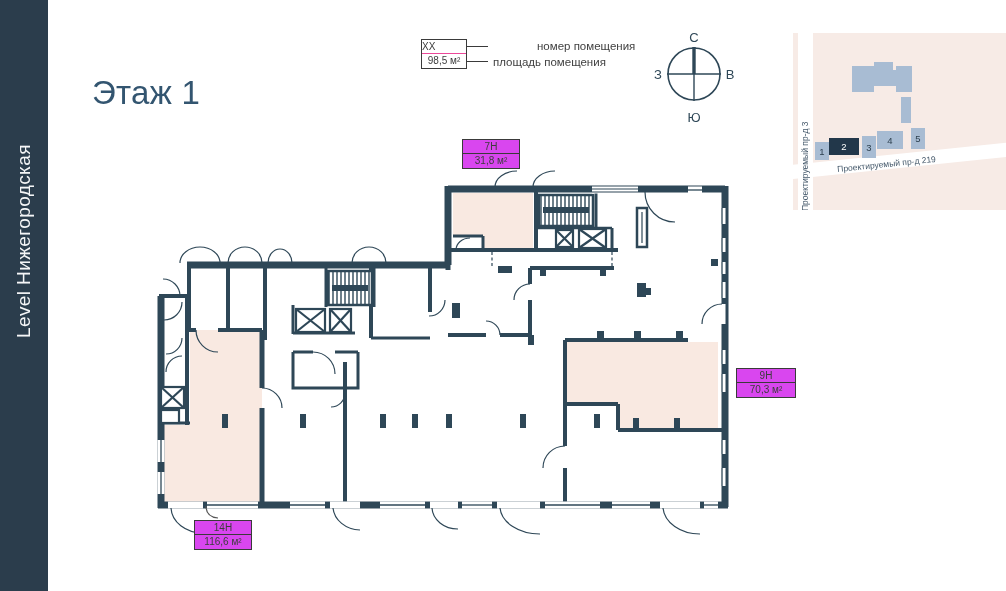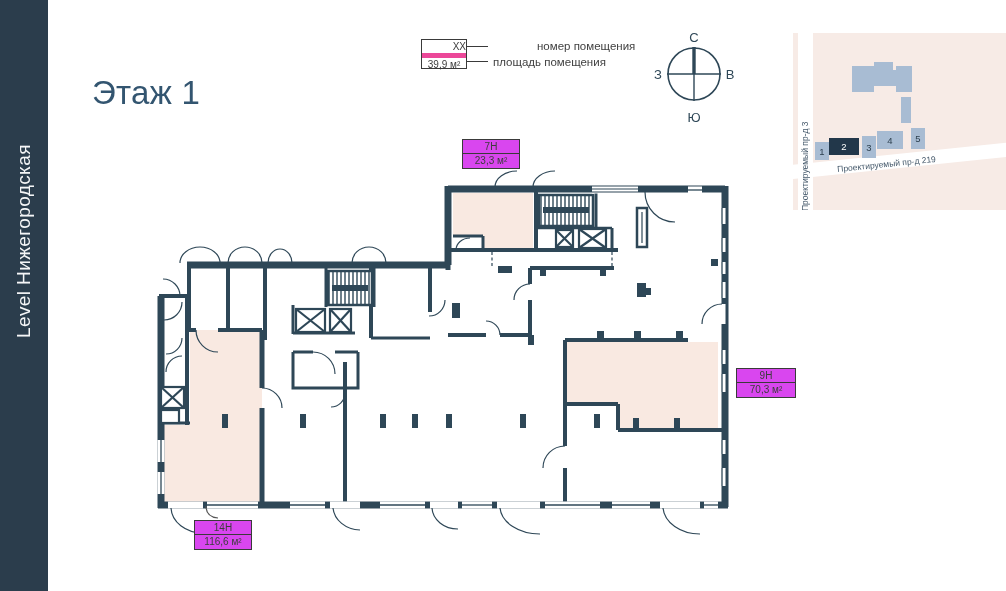--- a/index.html
+++ b/index.html
@@ -8,21 +8,21 @@
   
   #sidebar{position:absolute;left:0;top:0;width:48px;height:591px;background:#2b3d4c;}
   #sidebar .brand{position:absolute;left:13px;top:338px;transform-origin:0 0;transform:rotate(-90deg);
         color:#f5f6f7;font-size:19px;letter-spacing:.4px;white-space:nowrap;}
   
   .title{position:absolute;left:92px;color:#335570;font-size:33px;font-weight:500;letter-spacing:.3px;}
   #title1{top:32px;} #title2{top:74px;}
   #subtitle{position:absolute;left:92px;top:122px;color:#335570;font-size:15.5px;}
   
   #legend-box{position:absolute;left:421px;top:39px;width:46px;height:30px;border:1.5px solid #3a3a3a;background:#fff;box-sizing:border-box;}
-  #legend-box .r1{height:13px;border-bottom:5px solid #ec4899;text-align:right;font-size:10px;color:#3c3c3c;line-height:13px;}
+  #legend-box .r1{height:13px;border-bottom:1px solid #ec4899;text-align:left;font-size:10px;color:#3c3c3c;line-height:13px;}
   #legend-box .r2{height:14px;text-align:center;font-size:10px;color:#3c3c3c;line-height:14px;}
   .legend-line{position:absolute;height:0;border-top:1.4px solid #3a3a3a;width:21px;left:467px;}
   #legend-num-label{position:absolute;left:493px;top:40px;font-size:11.5px;color:#3f3f3f;padding-left:44px;}
   #legend-area-label{position:absolute;left:493px;top:56px;font-size:11.5px;color:#3f3f3f;}
   
   .room-label{position:absolute;border:1.4px solid #3a3a3a;background:#d946ef;box-sizing:border-box;cursor:pointer;}
   .room-label .n{display:block;border-bottom:1px solid #3a3a3a;text-align:center;font-size:10px;color:#3c3c3c;line-height:13px;height:13px;}
   .room-label .a{display:block;text-align:center;font-size:10px;color:#3c3c3c;line-height:14px;height:14px;}
   #label-7n{left:462px;top:139px;width:58px;}
   #label-9n{left:736px;top:368px;width:60px;}
@@ -306,30 +306,30 @@
   </svg>
 
   <div id="sidebar">
     <span class="brand">Level Нижегородская</span>
   </div>
 
   <div class="title" id="title2">Этаж 1</div>
 
   <div id="legend-box">
     <div class="r1">XX</div>
-    <div class="r2">39,9 м²</div>
+    <div class="r2">98,5 м²</div>
   </div>
   <div class="legend-line" style="top:46px;"></div>
   <div class="legend-line" style="top:61px;"></div>
   <div id="legend-num-label">номер помещения</div>
   <div id="legend-area-label">площадь помещения</div>
 
   <div class="room-label" id="label-7n">
     <span class="n">7Н</span>
-    <span class="a">23,3 м²</span>
+    <span class="a">31,8 м²</span>
   </div>
   <div class="room-label" id="label-9n">
     <span class="n">9Н</span>
     <span class="a">70,3 м²</span>
   </div>
   <div class="room-label" id="label-14n">
     <span class="n">14Н</span>
     <span class="a">116,6 м²</span>
   </div>
 

